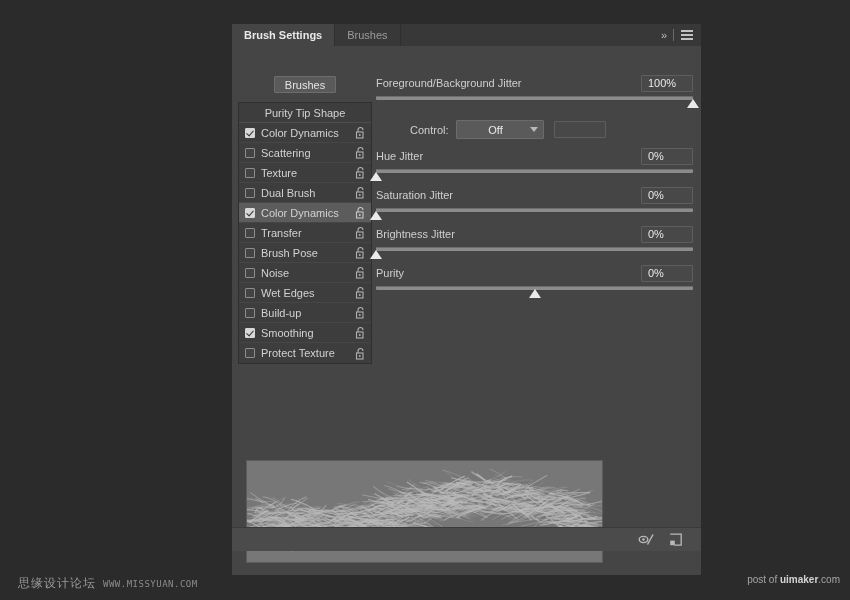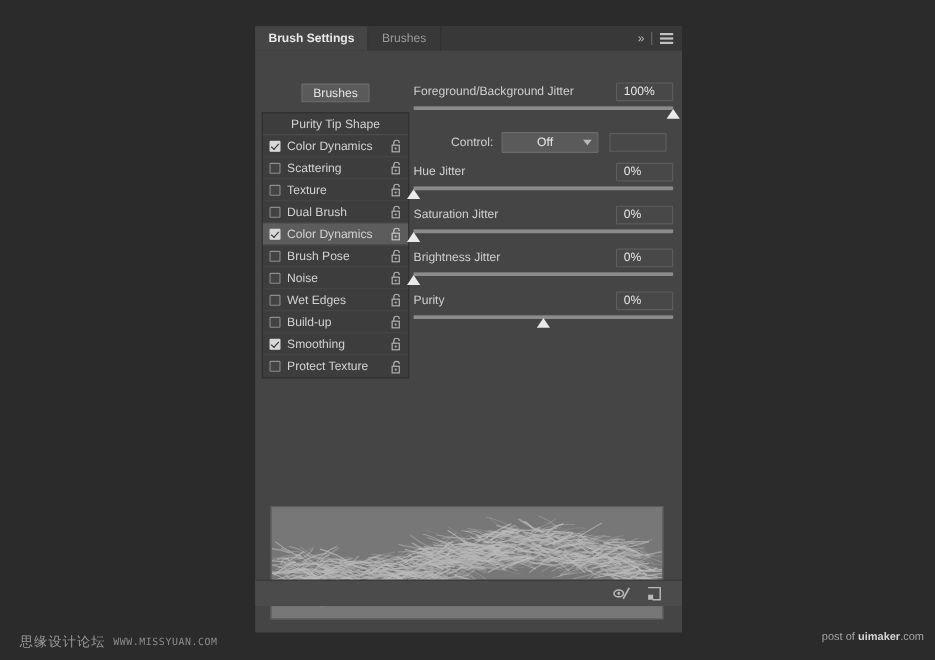--- a/index.html
+++ b/index.html
@@ -15,21 +15,21 @@
     color: #c8c8c8;
     overflow: hidden;
     position: relative;
   }
 
   
   #panel {
     position: absolute;
     left: 232px;
     top: 24px;
-    width: 388px;
+    width: 469px;
     height: 551px;
     background: #454545;
     box-sizing: border-box;
   }
 
   
   #tabbar {
     position: relative;
     height: 22px;
     background: #383838;
@@ -451,20 +451,29 @@
       <div class="opt-row selected">
         <span class="cbx checked"></span>
         <span class="opt-label">Color Dynamics</span>
         <span class="lock"><svg viewBox="0 0 11 13" width="11" height="13">
               <path d="M3 6V4a2.5 2.5 0 0 1 5 0" fill="none" stroke="#dcdcdc" stroke-width="1.1"></path>
               <rect x="1.5" y="6" width="6.5" height="6" fill="none" stroke="#dcdcdc" stroke-width="1.1"></rect>
               <circle cx="4.75" cy="9" r="1" fill="#dcdcdc"></circle>
             </svg></span>
       </div>
 
+      <div class="opt-row">
+        <span class="cbx"></span>
+        <span class="opt-label">Transfer</span>
+        <span class="lock"><svg viewBox="0 0 11 13" width="11" height="13">
+              <path d="M3 6V4a2.5 2.5 0 0 1 5 0" fill="none" stroke="#c9c9c9" stroke-width="1.1"></path>
+              <rect x="1.5" y="6" width="6.5" height="6" fill="none" stroke="#c9c9c9" stroke-width="1.1"></rect>
+              <circle cx="4.75" cy="9" r="1" fill="#c9c9c9"></circle>
+            </svg></span>
+      </div>
 
       <div class="opt-row">
         <span class="cbx"></span>
         <span class="opt-label">Brush Pose</span>
         <span class="lock"><svg viewBox="0 0 11 13" width="11" height="13">
               <path d="M3 6V4a2.5 2.5 0 0 1 5 0" fill="none" stroke="#c9c9c9" stroke-width="1.1"></path>
               <rect x="1.5" y="6" width="6.5" height="6" fill="none" stroke="#c9c9c9" stroke-width="1.1"></rect>
               <circle cx="4.75" cy="9" r="1" fill="#c9c9c9"></circle>
             </svg></span>
       </div>

